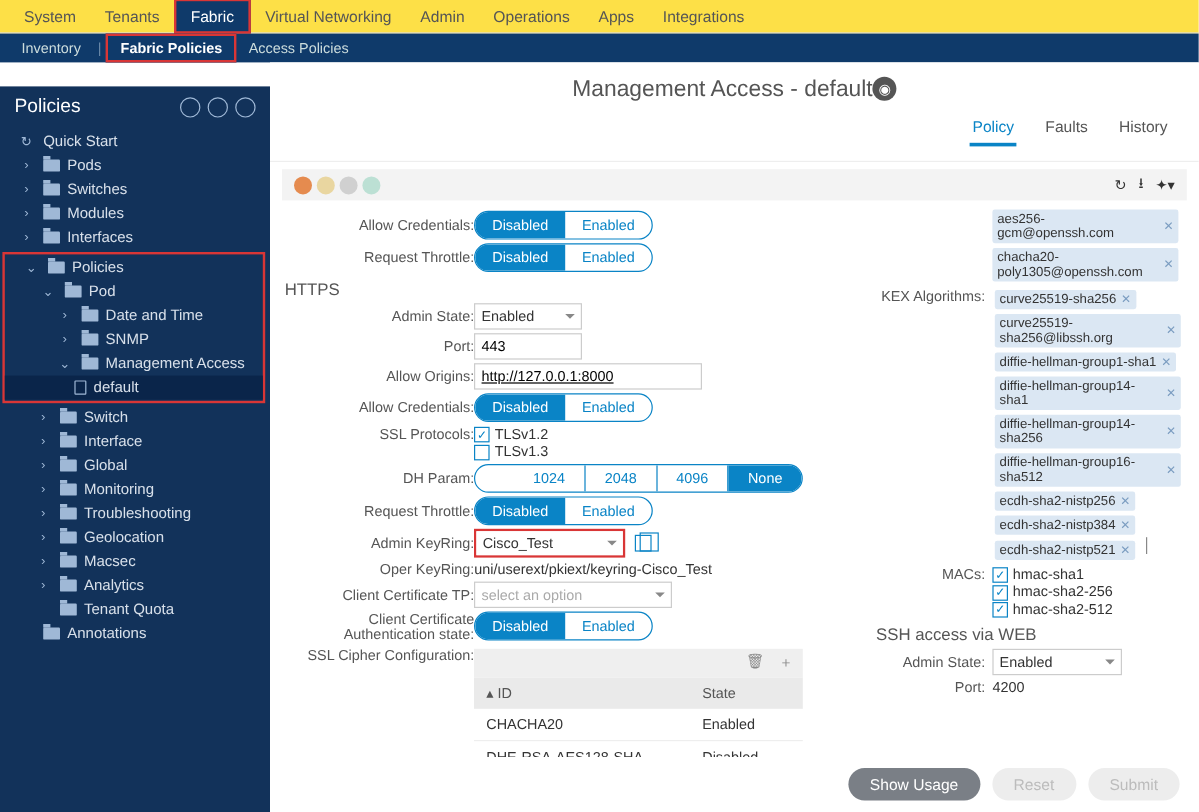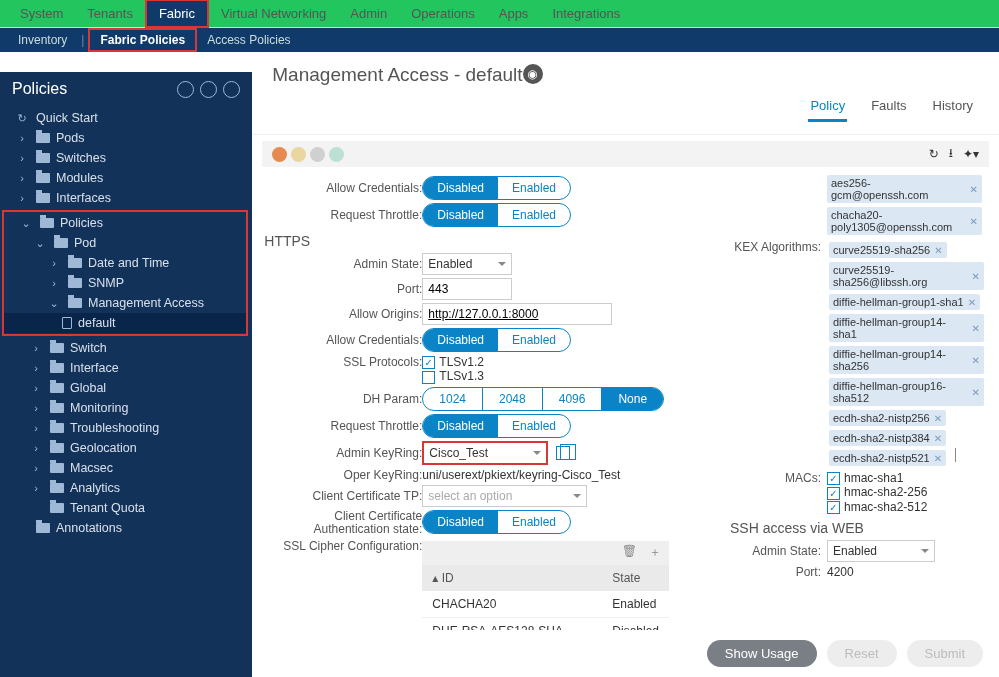--- a/index.html
+++ b/index.html
@@ -1,17 +1,17 @@
 <!DOCTYPE html>
 <html><head>
 <meta charset="utf-8">
 <style>
   * { box-sizing: border-box; font-family: Arial, Helvetica, sans-serif; }
   body { margin:0; width:999px; height:677px; overflow:hidden; font-size:12px; color:#333; background:#fff; }
-  .topnav { background:#22c55e; height:28px; display:flex; align-items:center; padding:0 8px; border-bottom:1px solid #ddd;}
+  .topnav { background:#fde047; height:28px; display:flex; align-items:center; padding:0 8px; border-bottom:1px solid #ddd;}
   .topnav a { padding:5px 12px; color:#555; font-size:13px; cursor:pointer; }
   .topnav a.hl { border:2px solid #d93636; background:#0f3a6a; color:#fff; }
   .subnav { background:#0f3a6a; height:24px; display:flex; align-items:center; padding:0 8px; }
   .subnav span { padding:3px 10px; color:#cdd; font-size:12px; cursor:pointer;}
   .subnav span.hl { border:2px solid #d93636; color:#fff; font-weight:bold; background:#0f3a6a;}
   .subnav .sep { color:#6a89a8; padding:0 4px;}
   .body { display:flex; height:calc(100% - 52px); }
   .sidebar { width:258px; background:#1f3b6f; background:linear-gradient(#12325a,#12325a); color:#d8e0ea; overflow:auto;margin-top:20px;}
   .side-hdr { display:flex; align-items:center; justify-content:space-between; padding:8px 12px; font-size:16px; color:#fff;}
   .circle-icons { display:flex; gap:6px; }
@@ -19,42 +19,42 @@
   .tree { padding:2px 0 10px; }
   .tree-item { display:flex; align-items:center; padding:3px 6px; cursor:pointer; font-size:12.5px; white-space:nowrap;}
   .tree-item .ico { width:16px; text-align:center; margin-right:6px; font-size:11px; color:#9fb8d6;}
   .tree-item .fld { width:14px; height:10px; background:#9fb8d6; display:inline-block; margin-right:6px; border-radius:1px; position:relative;}
   .tree-item .fld::before{ content:''; position:absolute; top:-3px; left:0; width:6px;height:3px;background:#9fb8d6;}
   .tree-item .doc { width:10px; height:12px; border:1px solid #9fb8d6; display:inline-block; margin-right:6px; border-radius:1px;}
   .ind1{padding-left:14px;} .ind2{padding-left:28px;} .ind3{padding-left:42px;} .ind4{padding-left:58px;}
   .sel { background:#0a254a;}
   .hlgroup { border:2px solid #d93636; margin:2px 4px 2px 2px; padding:1px 0;}
   .content { flex:1; background:#fff; display:flex; flex-direction:column;}
-  .chead { padding:12px 20px 2px; display:flex; justify-content:flex-start; align-items:flex-start;}
+  .chead { padding:12px 20px 2px; display:flex; justify-content:center; align-items:flex-start;}
   .chead h2 { margin:0; font-size:19px; font-weight:400; color:#555;}
   .help { width:20px;height:20px;border-radius:50%;background:#555;color:#fff;display:flex;align-items:center;justify-content:center;font-size:12px;}
   .tabs { display:flex; justify-content:flex-end; gap:22px; padding:4px 24px 12px; border-bottom:1px solid #eee;}
   .tabs span { padding:6px 2px; color:#555; cursor:pointer; font-size:13px;}
   .tabs .active { color:#0a84c6; border-bottom:3px solid #0a84c6;}
   .toolbar { background:#f3f3f3; height:26px; display:flex; align-items:center; padding:0 10px; margin:6px 10px 0;}
   .toolbar .left{ display:flex; gap:4px;}
   .toolbar .right{ margin-left:auto; display:flex; gap:10px; align-items:center;}
   .ticon{ width:15px;height:15px;border-radius:50%;display:inline-block;}
   .main { flex:1; overflow:auto; padding:6px 10px 10px; position:relative;}
   .cols { display:flex; gap:10px;}
   .leftcol{ flex:1.05; }
   .rightcol{ width:310px; }
   .row { display:flex; align-items:center; margin:3px 0; }
   .lbl { width:160px; text-align:right; padding-right:0; color:#555; font-size:12px;}
   .lbl2 { width:148px; text-align:right; padding-right:6px; color:#555; font-size:12px;}
   .sect { font-size:14px; color:#555; margin:6px 0 4px 2px;}
   .toggle { display:inline-flex; border:1px solid #0a84c6; border-radius:14px; overflow:hidden; font-size:12px;}
   .toggle span { padding:4px 14px; cursor:pointer; color:#0a84c6;}
   .toggle .on { background:#0a84c6; color:#fff;}
-  .seg { display:inline-flex; border:1px solid #0a84c6; border-radius:14px; overflow:hidden; font-size:12px;}
+  .seg { display:inline-flex; border:1px solid #0a84c6; border-radius:14px; overflow:hidden; font-size:12px;padding-left:32px;}
   .seg span { padding:4px 16px; cursor:pointer; color:#0a84c6; border-right:1px solid #0a84c6;}
   .seg span:last-child { border-right:none;}
   .seg .on { background:#0a84c6; color:#fff;}
   .inp { border:1px solid #ccc; height:22px; padding:2px 5px; font-size:12px;}
   .sel-box { border:1px solid #ccc; height:22px; padding:2px 20px 2px 5px; font-size:12px; background:#fff; display:inline-flex; align-items:center; position:relative; min-width:90px;}
   .sel-box::after{content:'';position:absolute;right:5px;top:8px;border:4px solid transparent;border-top-color:#888;}
   .chip { background:#dbe7f3; border-radius:2px; padding:2px 4px; margin:2px 2px; font-size:11px; display:inline-flex; align-items:center; gap:4px; max-width:155px;}
   .chip .x { color:#7a9cc0; cursor:pointer; font-size:10px;}
   .chk { width:13px;height:13px;border:1px solid #0a84c6; display:inline-flex; align-items:center; justify-content:center; margin-right:4px; font-size:10px; color:#0a84c6; vertical-align:middle;}
   .chk.on::after{content:'✓';}

